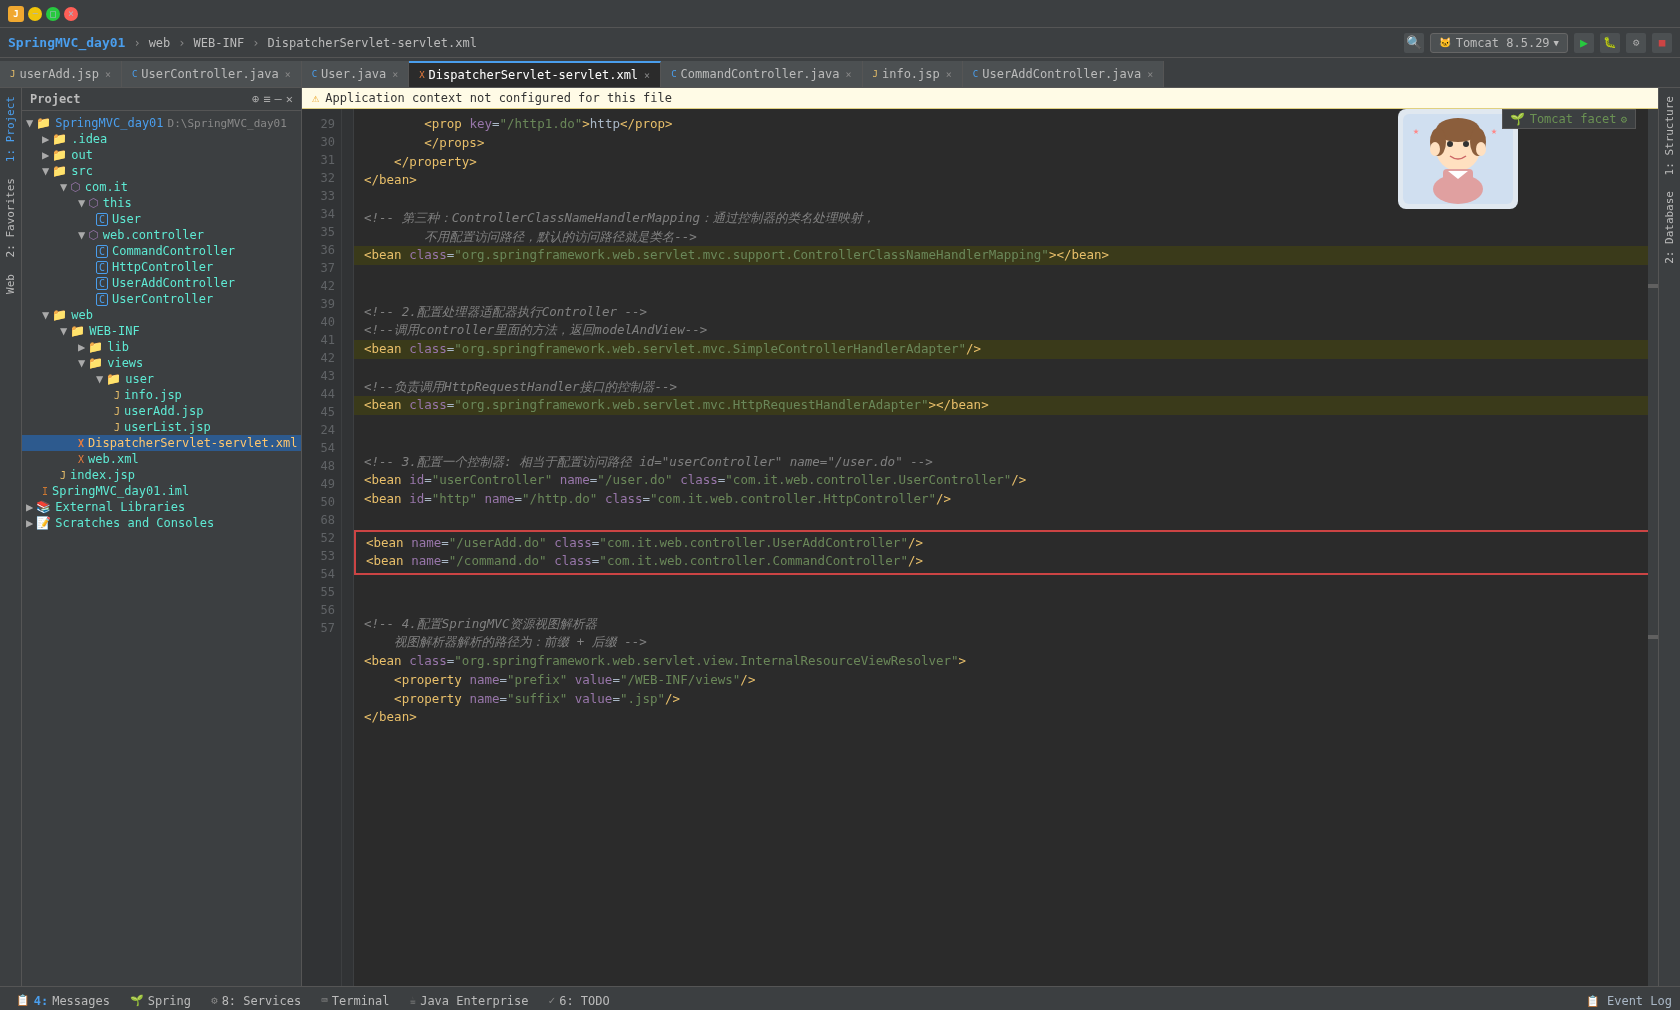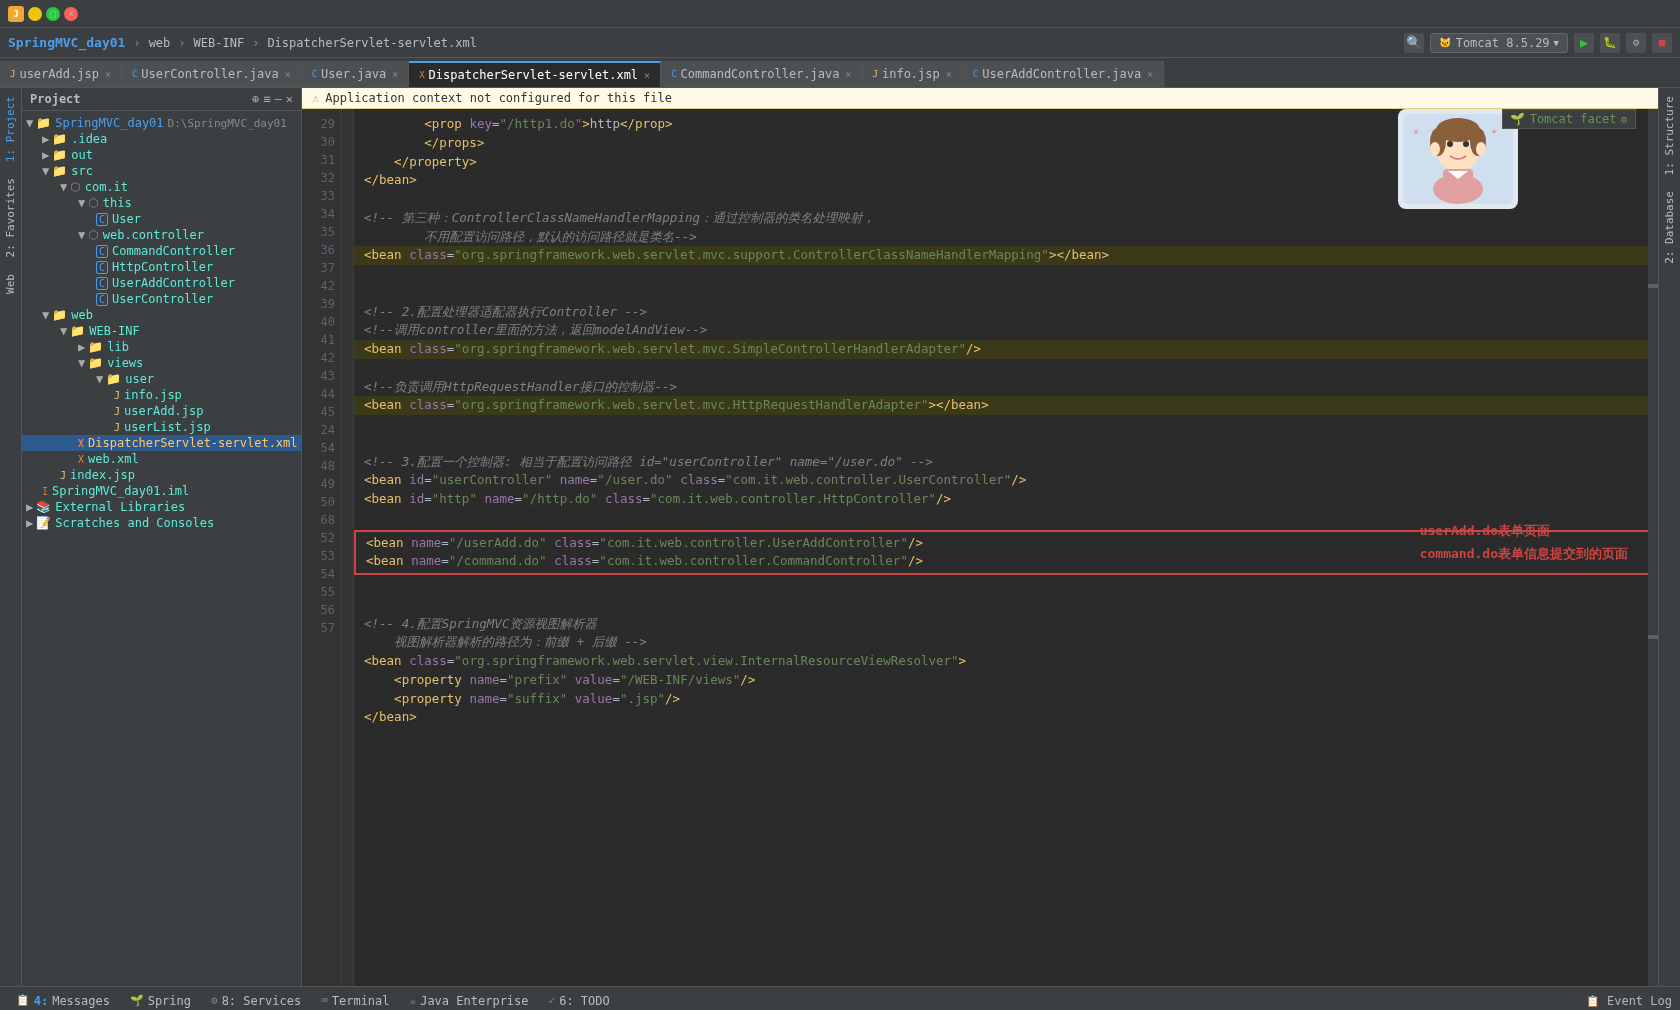--- a/index.html
+++ b/index.html
@@ -454,24 +454,20 @@
 <span class="tag">&lt;bean</span> <span class="attr">name</span>=<span class="val">"/command.do"</span> <span class="attr">class</span>=<span class="val">"com.it.web.controller.CommandController"</span><span class="tag">/&gt;</span></span>
 
 <span class="comment">&lt;!-- 4.配置SpringMVC资源视图解析器</span>
 <span class="comment">    视图解析器解析的路径为：前缀 + 后缀 --&gt;</span>
 <span class="tag">&lt;bean</span> <span class="attr">class</span>=<span class="val">"org.springframework.web.servlet.view.InternalResourceViewResolver"</span><span class="tag">&gt;</span>
     <span class="tag">&lt;property</span> <span class="attr">name</span>=<span class="val">"prefix"</span> <span class="attr">value</span>=<span class="val">"/WEB-INF/views"</span><span class="tag">/&gt;</span>
     <span class="tag">&lt;property</span> <span class="attr">name</span>=<span class="val">"suffix"</span> <span class="attr">value</span>=<span class="val">".jsp"</span><span class="tag">/&gt;</span>
 <span class="tag">&lt;/bean&gt;</span>
 </code></div>
 
-      <div id="annotations" style="position:absolute;right:30px;top:412px;font-size:13px;line-height:1.5;">
-        <div style="color:#cc4444;font-weight:bold;margin-bottom:3px;">userAdd.do表单页面</div>
-        <div style="color:#cc4444;font-weight:bold;">command.do表单信息提交到的页面</div>
-      </div>
 
       <div id="right-scroll" style="position:absolute;right:0;top:0;width:10px;height:100%;background:#3c3f41;">
         <div style="position:absolute;top:20%;width:100%;height:4px;background:#606060;"></div>
         <div style="position:absolute;top:60%;width:100%;height:4px;background:#606060;"></div>
       </div>
     </div>
   </div>
 
   <div id="right-tabs">
     <div class="right-tab" style="writing-mode:vertical-rl;transform:rotate(180deg);">1: Structure</div>

